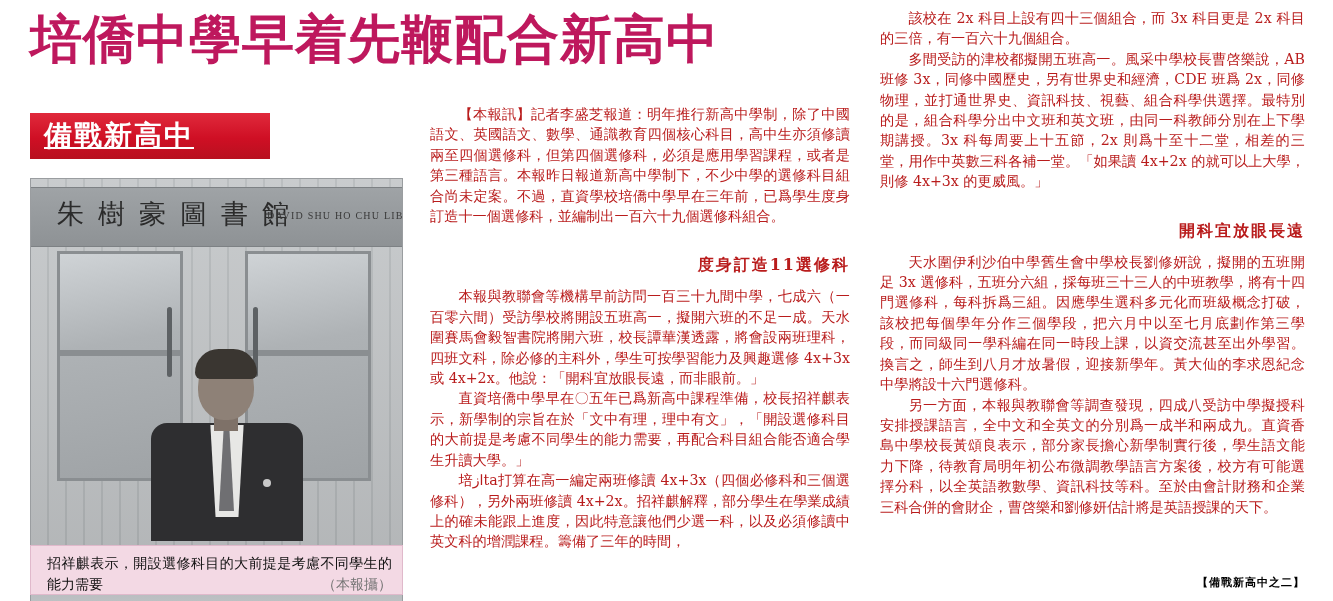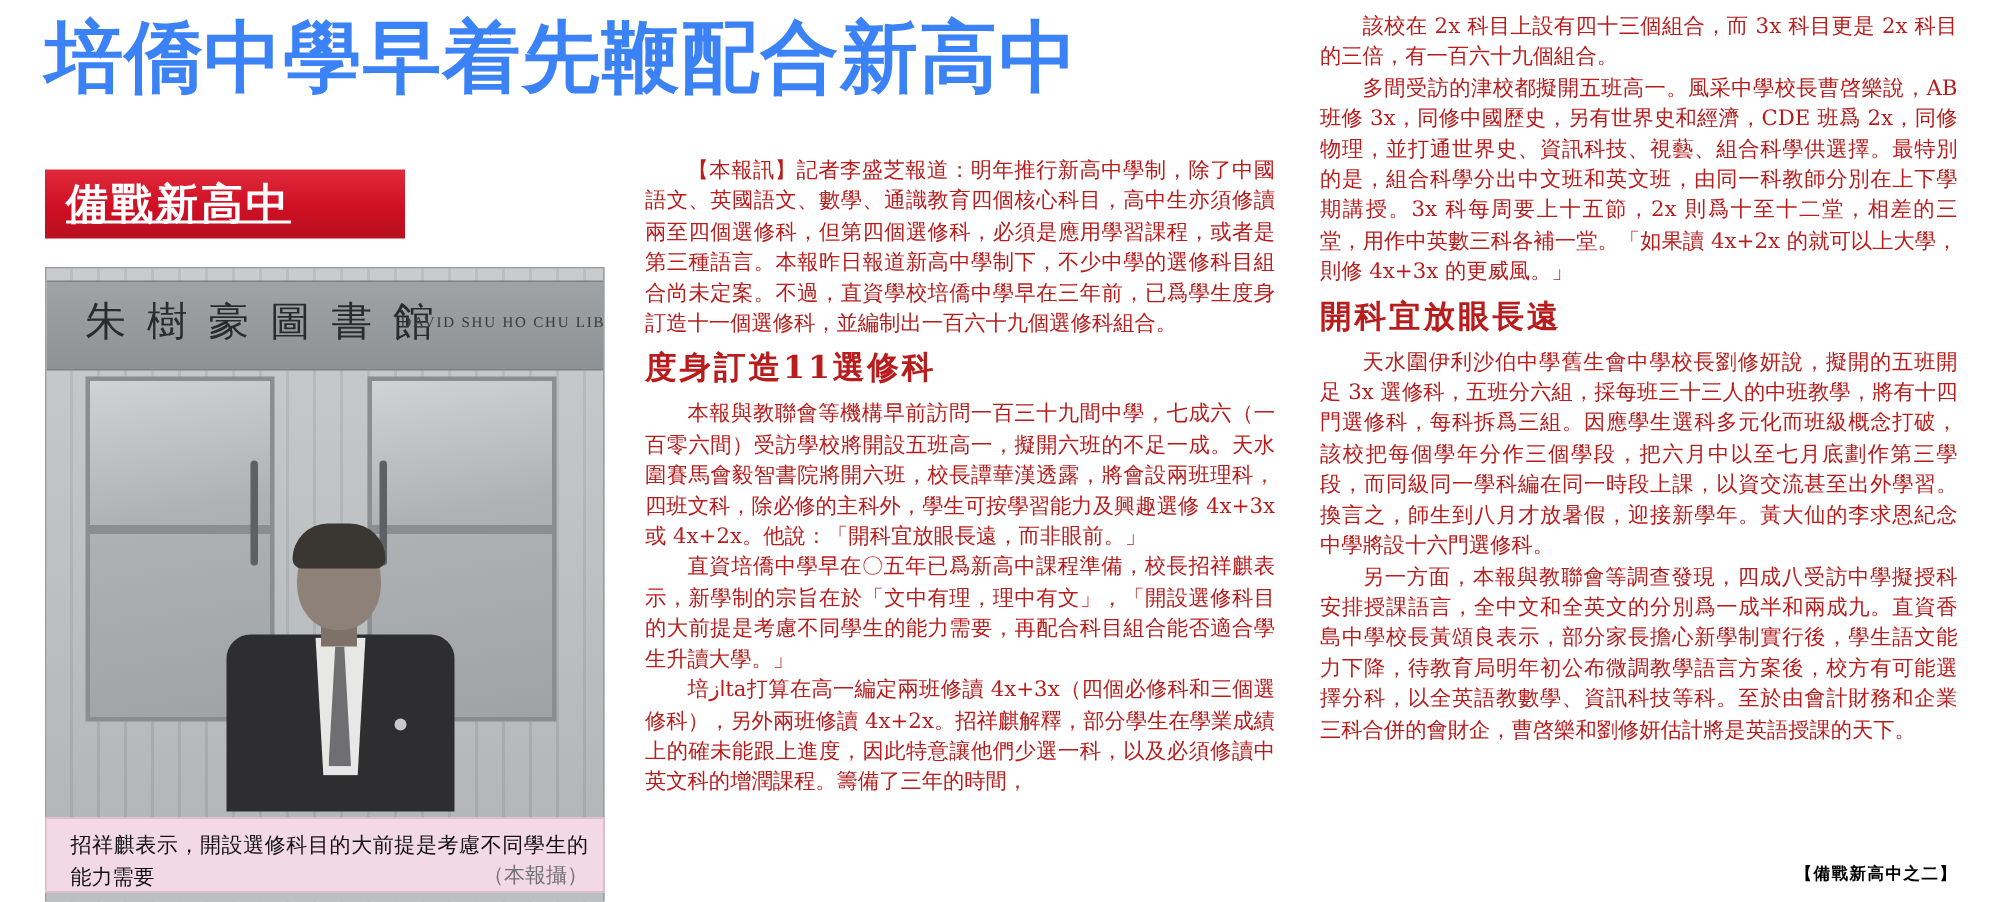--- a/index.html
+++ b/index.html
@@ -25,21 +25,21 @@
   .headline {
     position: absolute;
     left: 30px;
     top: 8px;
     width: 620px;
     font-family: "DejaVu Serif", "Liberation Serif", serif;
     font-weight: bold;
     font-size: 52px;
     line-height: 62px;
     letter-spacing: 1px;
-    color: #3b82f6;
+    color: #be185d;
     white-space: nowrap;
   }
 
   
   .banner {
     position: absolute;
     left: 30px;
     top: 113px;
     width: 240px;
     height: 46px;
@@ -216,21 +216,21 @@
     height: 50px;
     background: #f3d9e4;
     border: 1px solid #e0b9cb;
     box-sizing: border-box;
   }
   .caption-text {
     position: absolute;
     left: 16px;
     top: 7px;
     width: 345px;
-    font-family: Liberation Sans, sans-serif;
+    font-family: Liberation Serif, serif;
     font-size: 14px;
     line-height: 21px;
     color: #111111;
     text-align: justify;
   }
   .caption-credit {
     position: absolute;
     right: 10px;
     top: 28px;
     font-family: "DejaVu Serif", "Liberation Serif", serif;
@@ -252,27 +252,27 @@
   .col2 { left: 430px; top: 104px; width: 420px; }
   .col3 { left: 880px; top: 8px; width: 425px; }
 
   .col p {
     margin: 0 0 0 0;
     text-indent: 2em;
   }
 
   .subhead {
     display: block;
-    text-align: left;
+    text-align: right;
     font-family: "DejaVu Serif", "Liberation Serif", serif;
     font-weight: bold;
-    font-size: 21px;
+    font-size: 16px;
     line-height: 38px;
     letter-spacing: 2px;
-    margin: 0 0 2px 0;
+    margin: 20px 0 2px 0;
   }
 
   .endtag {
     position: absolute;
     right: 28px;
     top: 572px;
     font-family: "DejaVu Serif", "Liberation Serif", serif;
     font-weight: bold;
     font-size: 11px;
     line-height: 22px;

